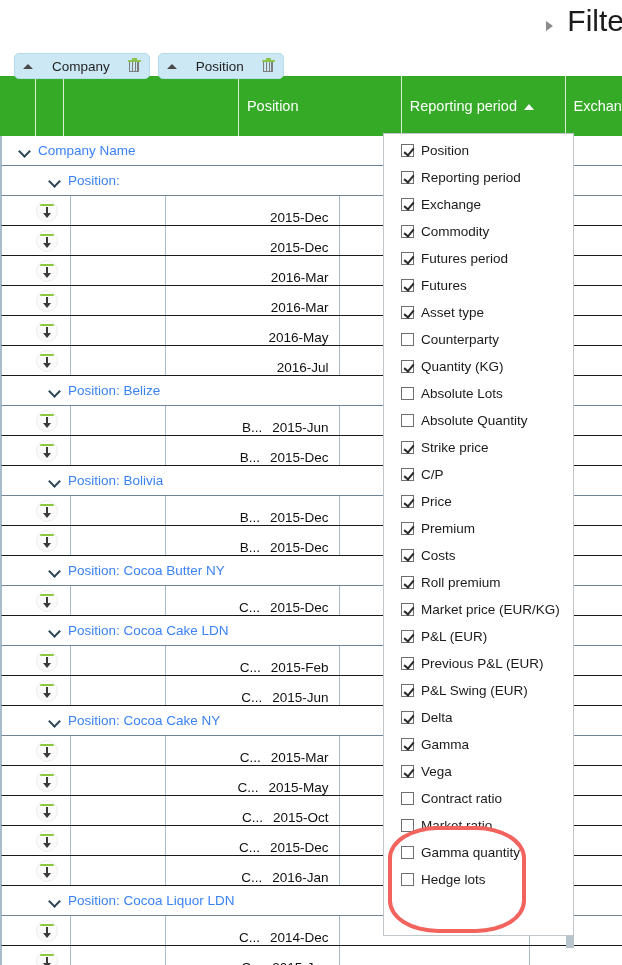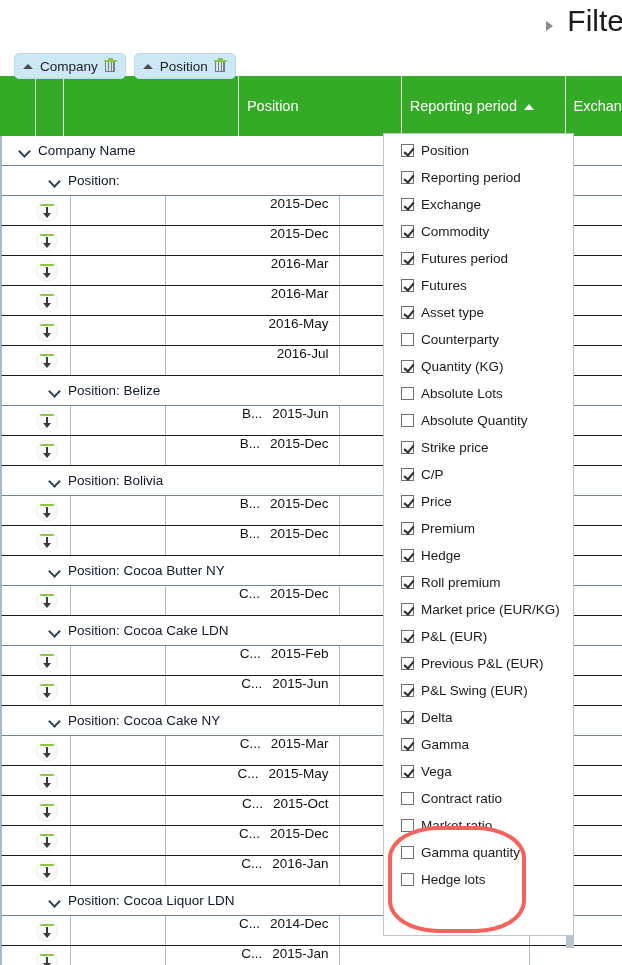--- a/index.html
+++ b/index.html
@@ -61,21 +61,21 @@
     background: #cce8f4;
     border: 1px solid #b4dcec;
     border-top-left-radius: 5px;
     border-top-right-radius: 5px;
     border-bottom-left-radius: 5px;
     border-bottom-right-radius: 5px;
     height: 26px;
     padding: 0 8px 0 8px;
     display: flex;
     align-items: center;
-    gap: 6px;
+    gap: 18px;
     font-size: 13.5px;
     color: #1f1f1f;
     box-sizing: border-box;
   }
   .chip .asc {
     width: 0; height: 0;
     border-left: 5px solid transparent;
     border-right: 5px solid transparent;
     border-bottom: 5px solid #4a4a4a;
     margin-right: 1px;
@@ -180,21 +180,21 @@
     content: "";
     position: absolute;
     left: 0; top: 2px;
     width: 7px; height: 7px;
     border-right: 2px solid #2d4454;
     border-bottom: 2px solid #2d4454;
     transform: rotate(45deg);
   }
   .glabel {
     font-size: 13.5px;
-    color: #0f172a;
+    color: #3b82f6;
     white-space: nowrap;
     text-align: right;
   }
 
   
   .cell-icon {
     width: 69px;
     height: 29px;
     border-right: 1px solid #a7bccb;
     box-sizing: border-box;
@@ -238,21 +238,21 @@
     height: 29px;
     border-right: 1px solid #a7bccb;
     box-sizing: border-box;
   }
   .cell-pos {
     width: 174px;
     height: 29px;
     border-right: 1px solid #a7bccb;
     box-sizing: border-box;
     display: flex;
-    align-items: flex-start;
+    align-items: flex-end;
     justify-content: flex-end;
     gap: 10px;
     padding-right: 10px;
     font-size: 13.5px;
     color: #111;
     flex: none;
   }
   .cell-pos .trunc { color: #111; }
   .cell-rest {
     width: 190px;
@@ -794,21 +794,21 @@
       <div class="dd-item">
         <span class="cb checked"></span>
         <span>Price</span>
       </div>
       <div class="dd-item">
         <span class="cb checked"></span>
         <span>Premium</span>
       </div>
       <div class="dd-item">
         <span class="cb checked"></span>
-        <span>Hedge</span>
+        <span>Costs</span>
       </div>
       <div class="dd-item">
         <span class="cb checked"></span>
         <span>Roll premium</span>
       </div>
       <div class="dd-item">
         <span class="cb checked"></span>
         <span>Market price (EUR/KG)</span>
       </div>
       <div class="dd-item">

